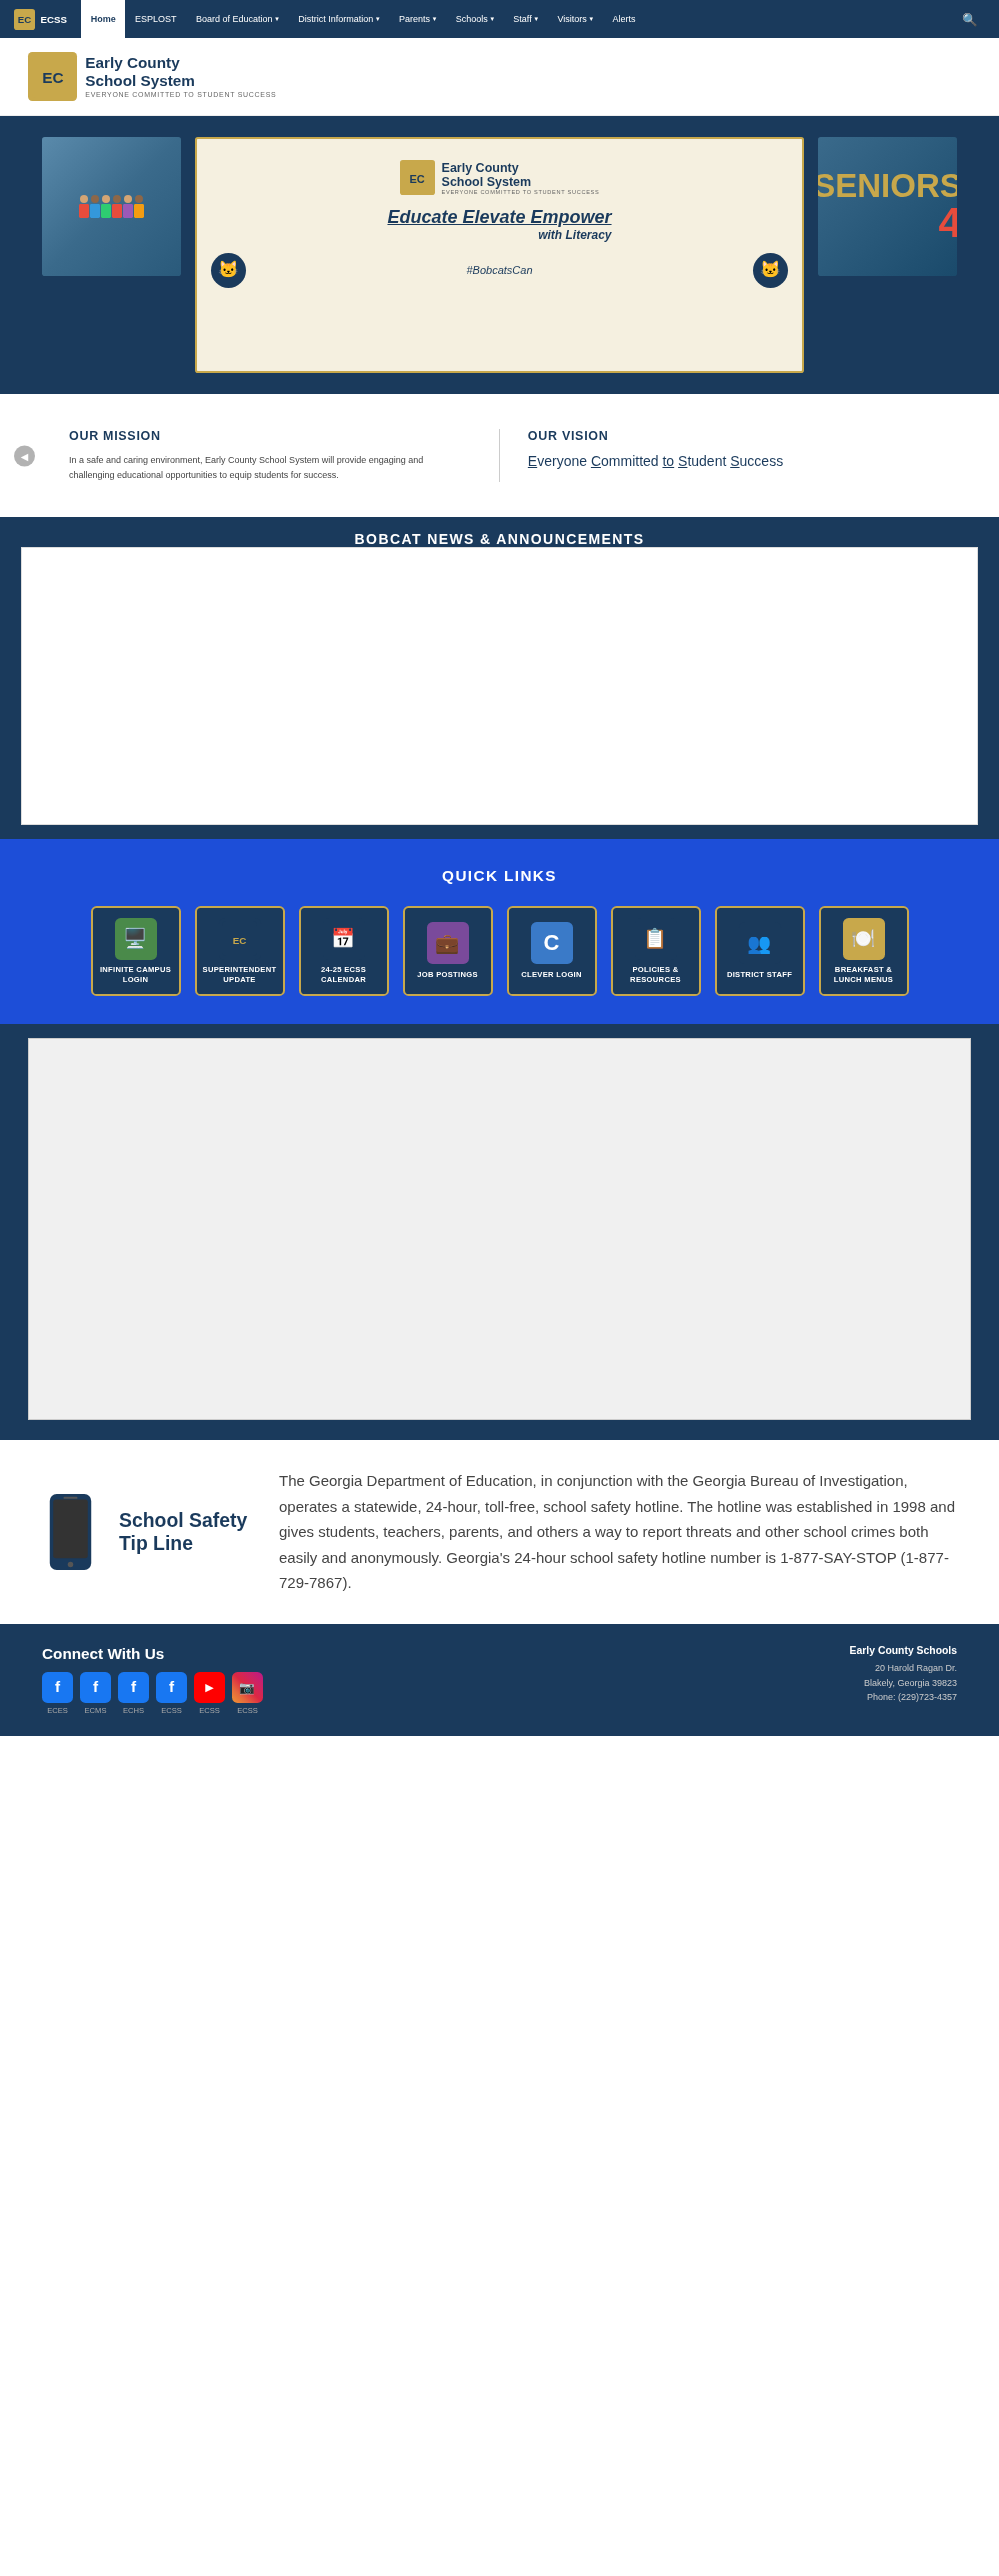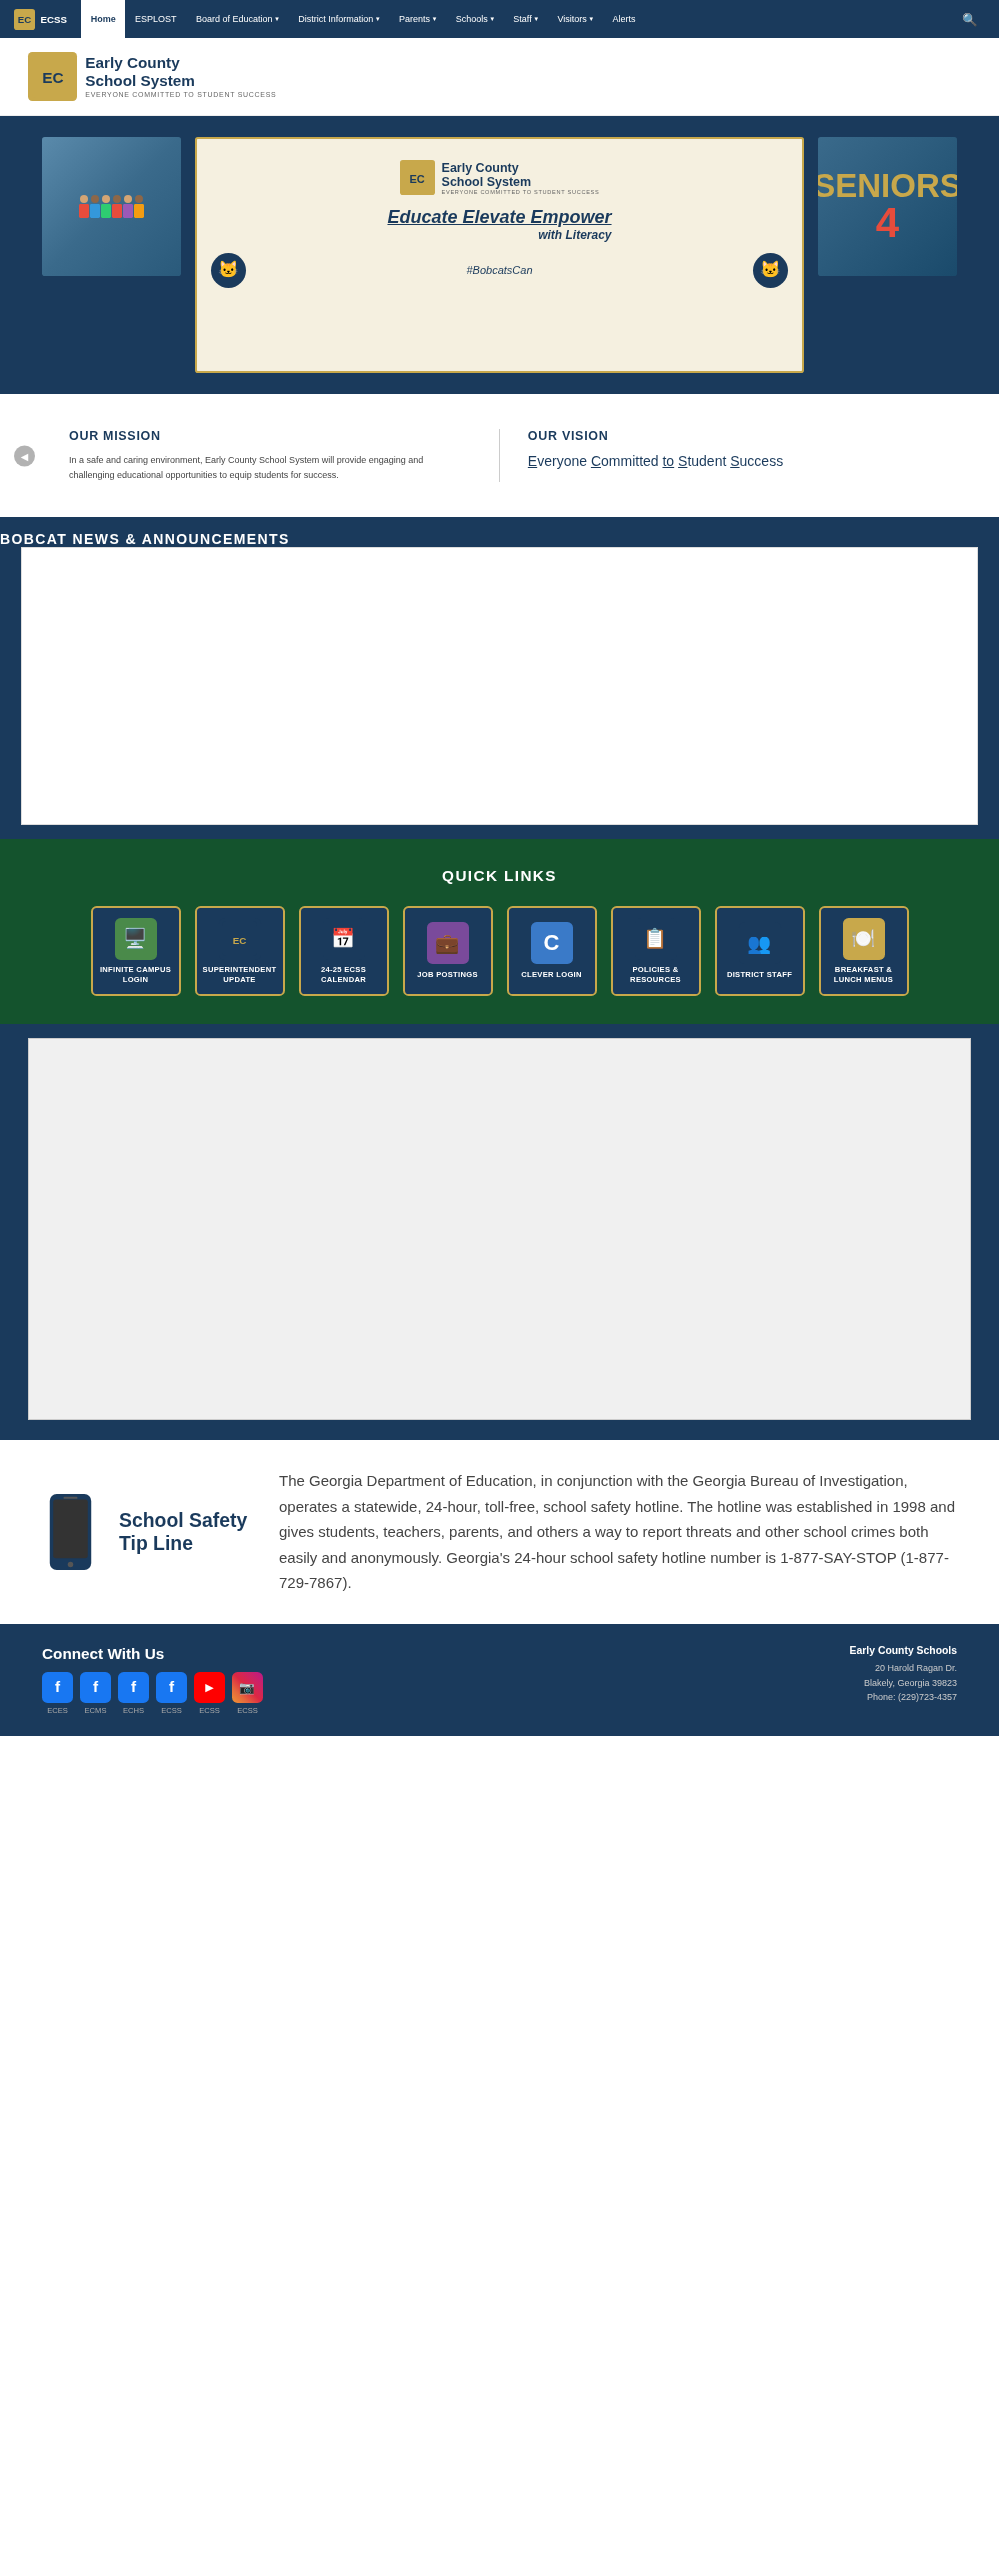--- a/index.html
+++ b/index.html
@@ -265,37 +265,38 @@
       font-size: 9.7px;
       display: flex;
       align-items: center;
       justify-content: center;
     }
 
     
     .news-section {
       background: #1a3a5c;
       padding: 14px 0;
+      text-align: center;
     }
     .news-section h2 {
       color: #fff;
       font-size: 14px;
       letter-spacing: 1.4px;
       font-weight: bold;
     }
     .news-content {
       background: #fff;
       margin: 0 21px;
       min-height: 278px;
       border: 0.7px solid #ddd;
     }
 
     
     .quick-links-section {
-      background: #14532d;
+      background: #1d4ed8;
       padding: 28px 42px;
       text-align: center;
     }
     .quick-links-section h2 {
       color: #fff;
       font-size: 15.3px;
       letter-spacing: 1.4px;
       margin-bottom: 21px;
       font-weight: bold;
     }
@@ -599,21 +600,21 @@
 
     <div class="hero-mascots">
       <div class="mascot-icon">🐱</div>
       <span style="font-size:11px; color:#1a3a5c; font-style:italic;">#BobcatsCan</span>
       <div class="mascot-icon">🐱</div>
     </div>
   </div>
 
   <div class="hero-photo-right">
     <div class="hero-photo-right-placeholder" style="display:flex; align-items:center; justify-content:center; flex-direction:column;">
-      <div style="color:#c8a84b; font-size:33px; font-weight:bold; text-align:center; line-height:1;">
+      <div style="color:#c8a84b; font-size:33px; font-weight:bold; text-align:right; line-height:1;">
         SENIORS<br><span style="font-size:42px; color:#e74c3c;">4</span>
       </div>
     </div>
   </div>
 </section>
 
 <div class="mission-vision-wrapper">
   <button class="scroll-btn" style="top:50%; transform:translateY(-50%);">◀</button>
   <div class="mission-vision">
     <div class="mission-block">

